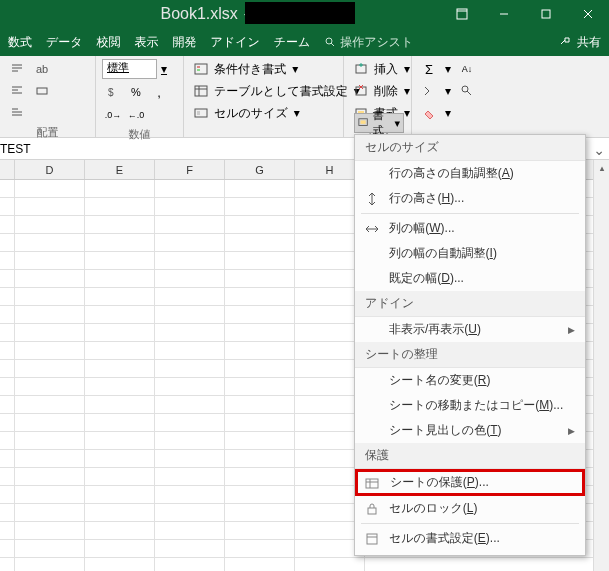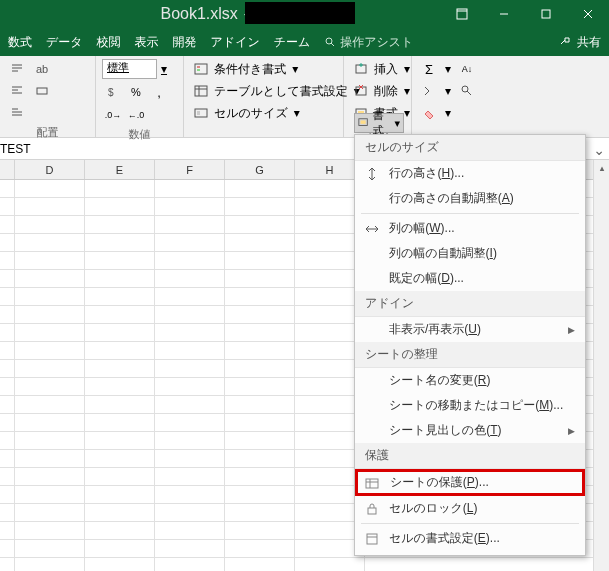--- a/index.html
+++ b/index.html
@@ -514,31 +514,31 @@
     </div>
   </div>
 
 <div class="vsb">
   <div class="vsb-btn">▴</div>
 </div>
 
 <div class="dropdown-menu">
   <div class="dm-header">セルのサイズ</div>
   <div class="dm-item">
+    <span class="dm-icon"></span>
+    <span class="dm-text">行の高さの自動調整(<u>A</u>)</span>
+  </div>
+  <div class="dm-item">
     <span class="dm-icon">
         <svg width="14" height="14" viewBox="0 0 14 14">
           <line x1="7" y1="2" x2="7" y2="12" stroke="#555"></line>
           <path d="M4 4 L7 1 L10 4 M4 10 L7 13 L10 10" fill="none" stroke="#555"></path>
         </svg>
       </span>
     <span class="dm-text">行の高さ(<u>H</u>)...</span>
-  </div>
-  <div class="dm-item">
-    <span class="dm-icon"></span>
-    <span class="dm-text">行の高さの自動調整(<u>A</u>)</span>
   </div>
   <div class="dm-sep"></div>
   <div class="dm-item">
     <span class="dm-icon">
         <svg width="14" height="14" viewBox="0 0 14 14">
           <line x1="2" y1="7" x2="12" y2="7" stroke="#555"></line>
           <path d="M4 4 L1 7 L4 10 M10 4 L13 7 L10 10" fill="none" stroke="#555"></path>
         </svg>
       </span>
     <span class="dm-text">列の幅(<u>W</u>)...</span>

